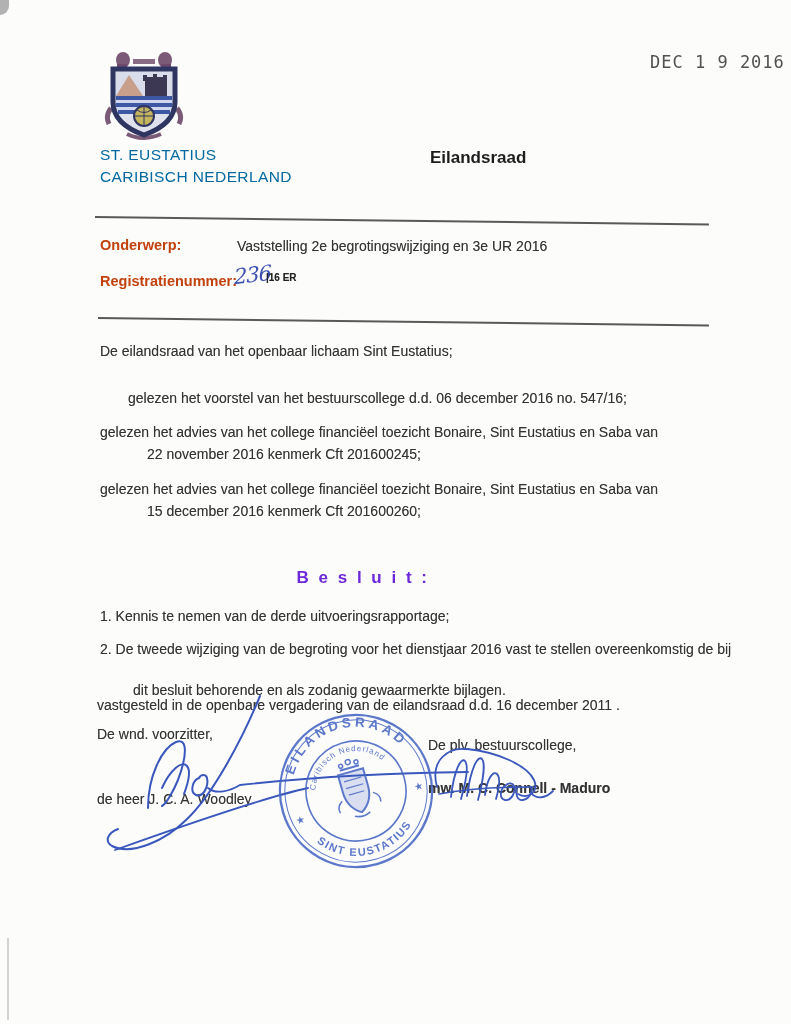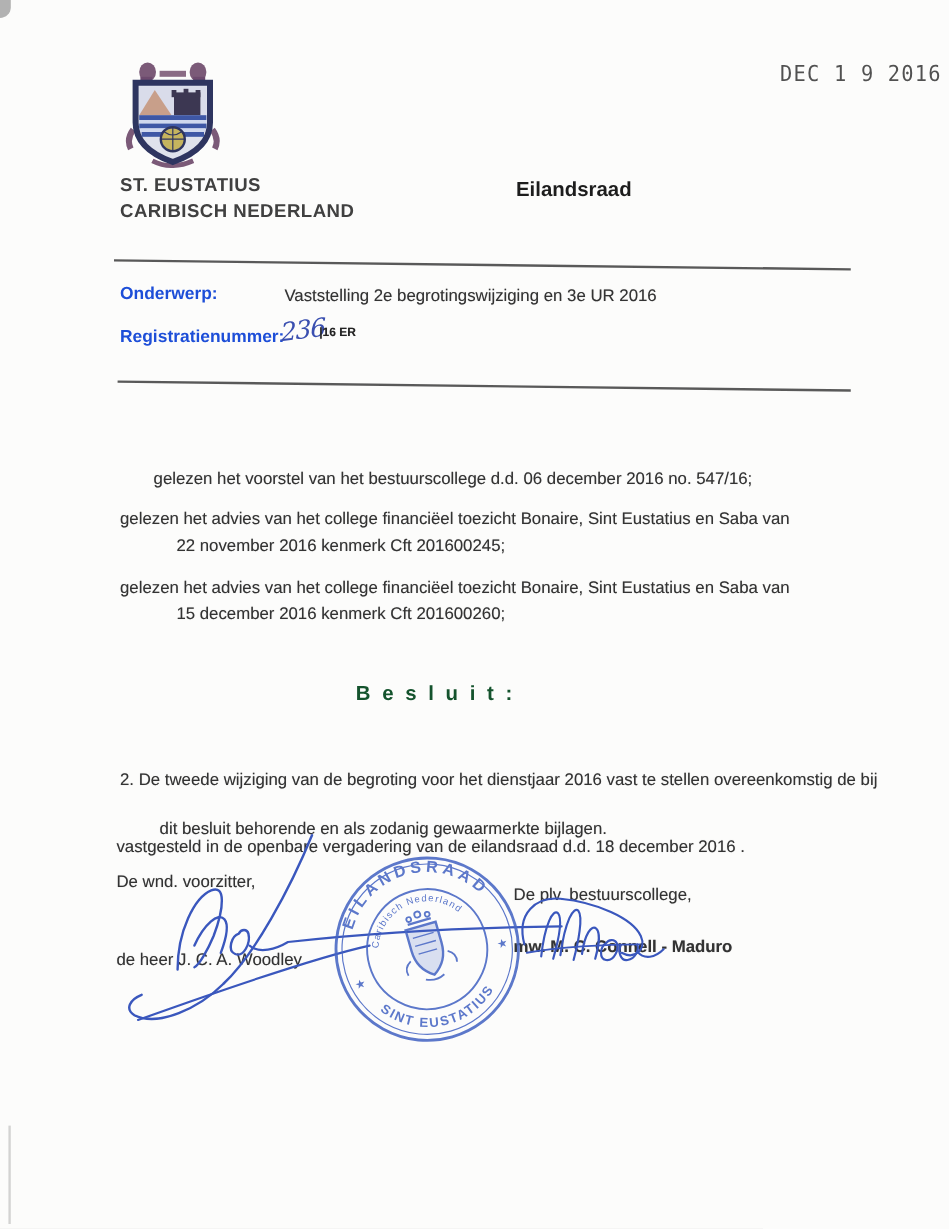--- a/index.html
+++ b/index.html
@@ -12,39 +12,39 @@
     color:#2f2f2f;
   }
   .abs{position:absolute;}
   .txt{
     font-size:14px;line-height:1.2;color:#333;
     text-shadow:0 0 .6px rgba(60,60,60,.45);
     white-space:nowrap;
     text-align:right;
   }
   .bold{font-weight:bold;color:#222;}
-  .org-name{font-size:15.5px;font-weight:bold;letter-spacing:.4px;color:#404040;}
+  .org-name{font-size:15.5px;font-weight:normal;letter-spacing:.4px;color:#0369a1;}
   .doc-title{font-size:17px;font-weight:bold;color:#1d1d1d;}
   .rule{
     height:1.6px;background:#3c3c3c;opacity:.85;
     transform-origin:left center;transform:rotate(.7deg);
   }
   .date-stamp{
     font-family:"DejaVu Sans Mono",monospace;
     font-size:17px;color:#3f3f3f;letter-spacing:1px;
     transform:scaleY(1.08);opacity:.9;white-space:nowrap;
   }
-  .meta-label{font-size:14.5px;font-weight:bold;color:#1d4ed8;}
+  .meta-label{font-size:14.5px;font-weight:bold;color:#c2410c;}
   .handwritten{
     font-family:"DejaVu Serif",serif;font-style:italic;
     font-size:21px;color:#3a4fb0;letter-spacing:-1px;
     display:inline-block;transform:rotate(-7deg) skewX(-6deg);
   }
   .besluit{
-    font-size:17px;font-weight:bold;letter-spacing:2.5px;color:#14532d;
+    font-size:17px;font-weight:bold;letter-spacing:2.5px;color:#6d28d9;
     text-align:center;width:220px;
   }
   .ink{stroke:#3a57bd;fill:none;stroke-linecap:round;stroke-linejoin:round;}
   .stamp-svg{opacity:.88;}
   svg text{font-family:"Liberation Sans",sans-serif;}
   .corner-smudge{
     left:0;top:0;width:9px;height:15px;background:#8a8a8a;
     border-radius:0 0 9px 0;opacity:.65;
   }
   .edge-line{left:7px;top:938px;width:2px;height:82px;background:rgba(0,0,0,.16);}
@@ -104,35 +104,37 @@
   <div class="abs txt" style="left:237px;top:238px;">Vaststelling 2e begrotingswijziging en 3e UR 2016</div>
 
   <div class="abs meta-label" style="left:100px;top:273px;">Registratienummer:</div>
   <div class="abs" style="left:234px;top:263px;">
     <span class="handwritten">236</span>
   </div>
   <div class="abs txt bold" style="left:266px;top:272px;font-size:10px;">|16 ER</div>
 
   <div class="abs rule" style="left:98px;top:317px;width:611px;"></div>
 
+  <div class="abs txt" style="left:100px;top:343px;">De eilandsraad van het openbaar lichaam Sint Eustatius;</div>
 
   <div class="abs txt" style="left:100px;top:390px;margin-left:28px;">gelezen het voorstel van het bestuurscollege  d.d. 06 december 2016 no. 547/16;</div>
 
   <div class="abs txt" style="left:100px;top:424px;">gelezen het advies van het college financiëel toezicht Bonaire, Sint Eustatius en Saba van</div>
   <div class="abs txt" style="left:147px;top:446px;">22 november 2016 kenmerk Cft 201600245;</div>
 
   <div class="abs txt" style="left:100px;top:481px;">gelezen het advies van het college financiëel toezicht Bonaire, Sint Eustatius en Saba van</div>
   <div class="abs txt" style="left:147px;top:503px;">15 december 2016 kenmerk Cft 201600260;</div>
 
   <div class="abs besluit" style="left:253px;top:568px;">B e s l u i t :</div>
 
+  <div class="abs txt" style="left:100px;top:608px;">1. Kennis te nemen van de derde uitvoeringsrapportage;</div>
   <div class="abs txt" style="left:100px;top:641px;">2. De tweede wijziging van de begroting voor het dienstjaar 2016 vast te stellen overeenkomstig de bij</div>
   <div class="abs txt" style="left:133px;top:664px;margin-top:18px;">dit besluit behorende en als zodanig gewaarmerkte bijlagen.</div>
 
-  <div class="abs txt" style="left:97px;top:697px;">vastgesteld in de openbare vergadering van de eilandsraad d.d. 18 december 2016 .</div>
+  <div class="abs txt" style="left:97px;top:697px;">vastgesteld in de openbare vergadering van de eilandsraad d.d. 16 december 2011 .</div>
 
   <div class="abs txt" style="left:97px;top:726px;">De wnd. voorzitter,</div>
   <div class="abs txt" style="left:428px;top:737px;">De plv. bestuurscollege,</div>
   <div class="abs txt" style="left:97px;top:791px;">de heer J. C. A. Woodley</div>
   <div class="abs txt" style="left:428px;top:780px;font-weight:bold;">mw. M. C. Connell - Maduro</div>
 
   <div class="abs" style="left:90px;top:688px;width:390px;height:175px;">
     <svg width="390" height="175" viewBox="0 0 390 175">
       <path class="ink" stroke-width="2" d="M 170 8 C 152 52, 122 108, 96 132 C 76 152, 42 168, 22 158 C 14 153, 18 145, 28 141"></path>
       <path class="ink" stroke-width="1.8" d="M 25 162 C 92 138, 172 110, 218 100"></path>

